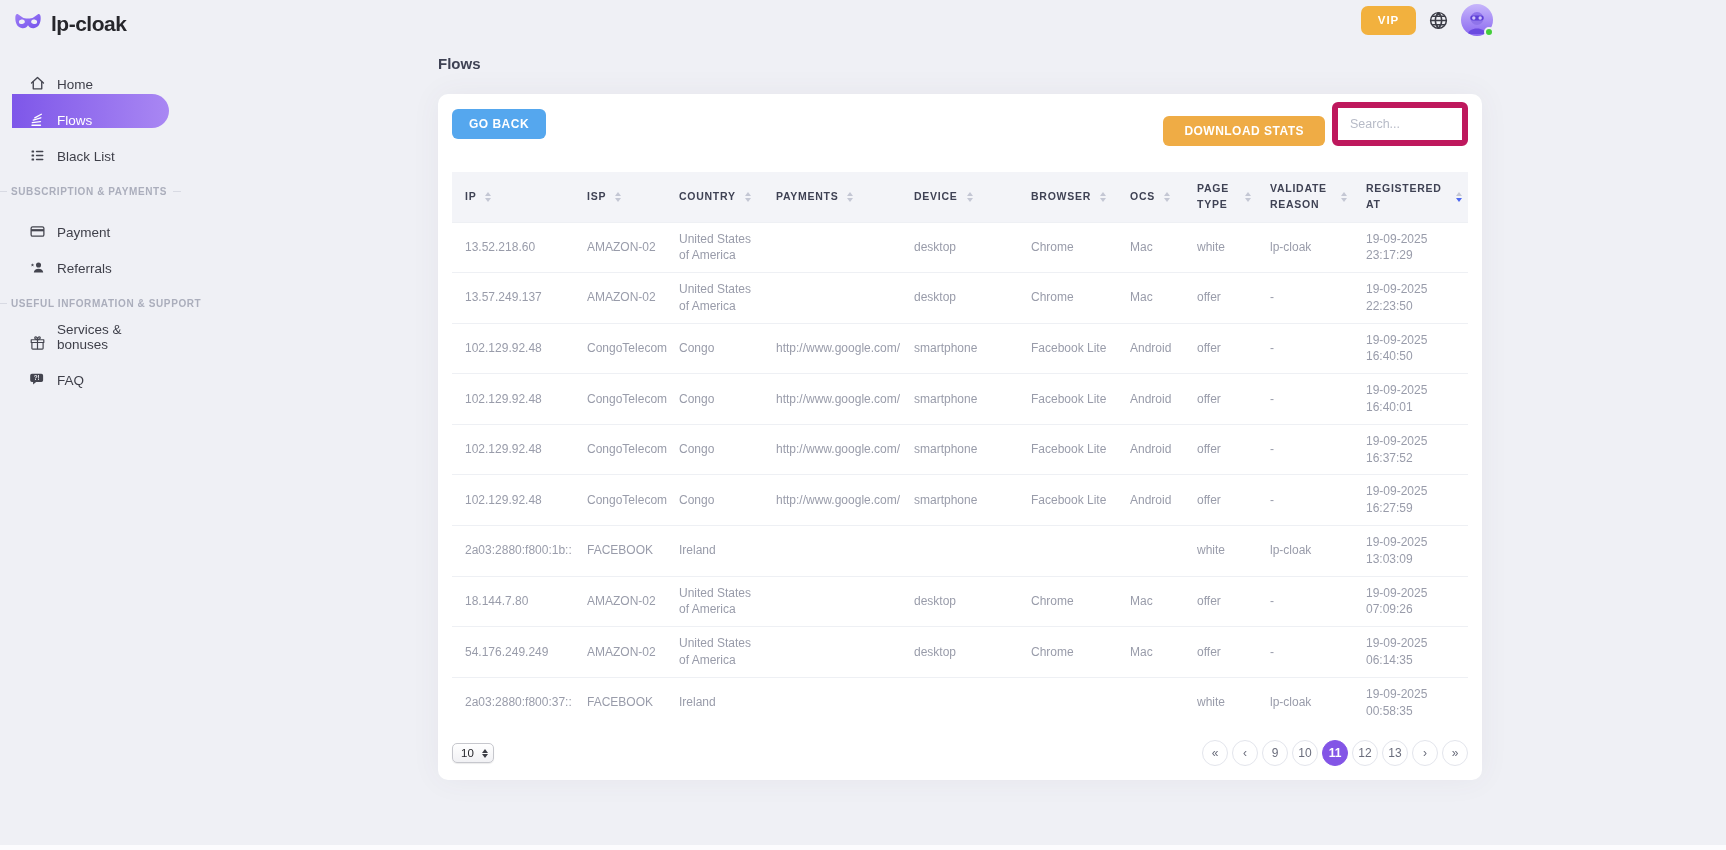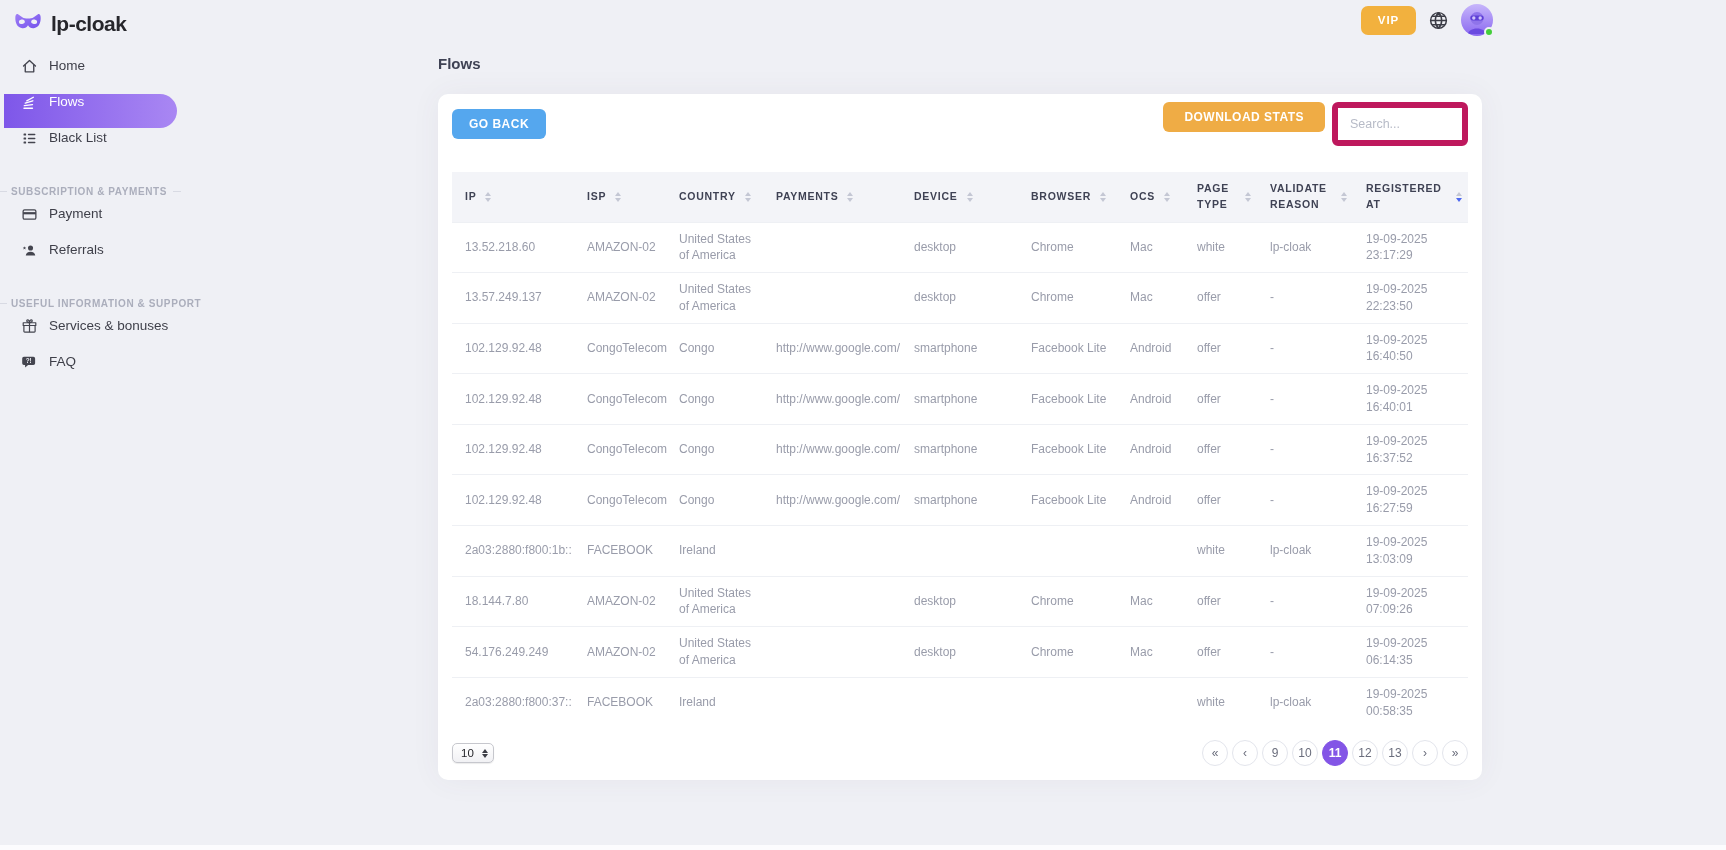--- a/index.html
+++ b/index.html
@@ -11,22 +11,22 @@
     overflow:hidden;
     color:#3f4254;
   }
 
   
   .sidebar { position:absolute; left:0; top:0; width:181px; height:100%; }
   .logo { display:flex; align-items:center; gap:8px; padding:11px 0 0 13px; }
   .logo-text { font-size:21px; font-weight:800; color:#26262b; letter-spacing:-0.5px; }
   .nav { margin-top:22px; }
   .nav-item {
-    display:flex; align-items:flex-start; gap:11px;
-    height:34px; padding-left:17px; margin:2px 4px;
+    display:flex; align-items:flex-end; gap:11px;
+    height:34px; padding-left:17px; margin:2px 12px;
     font-size:13.5px; color:#3e3f49; cursor:pointer;
   }
   .nav-item .ni { width:17px; height:17px; display:flex; align-items:center; justify-content:center; color:#44454f; flex:0 0 17px; }
   .nav-item.active {
     background:linear-gradient(90deg,#7e57e9,#a987f3);
     border-radius:0 17px 17px 0;
     color:#ffffff;
   }
   .nav-item.active .ni { color:#ffffff; }
   .nav-section {
@@ -61,21 +61,21 @@
     margin-top:22px; width:1044px; height:686px;
     background:#fff; border-radius:10px;
     box-shadow:0 0 30px rgba(82,63,105,.06);
     padding:15px 14px 0 14px;
   }
   .toolbar { display:flex; justify-content:space-between; align-items:center; height:30px; }
   .btn { border:none; border-radius:6px; height:30px; color:#fff; font-family:inherit;
          font-size:12px; font-weight:700; letter-spacing:.04em; cursor:pointer; }
   .btn-back { background:#55a7ee; padding:0 17px; }
   .btn-stats { background:#efac45; padding:0 21px; }
-  .toolbar-right { display:flex; align-items:flex-start; gap:7px; }
+  .toolbar-right { display:flex; align-items:flex-end; gap:7px; }
   .search-input {
     width:136px; height:30px; border:6px solid #be185d; border-radius:6px;
     padding:16px 12px; font-family:inherit; font-size:12.5px; color:#4a4c58; background:#fff; outline:none;
   }
   .search-input::placeholder { color:#b7bbc7; }
 
   
   table.flows { width:1016px; border-collapse:collapse; table-layout:fixed; margin-top:33px; }
   thead th {
     background:#f3f4f8; text-align:left; vertical-align:middle;

